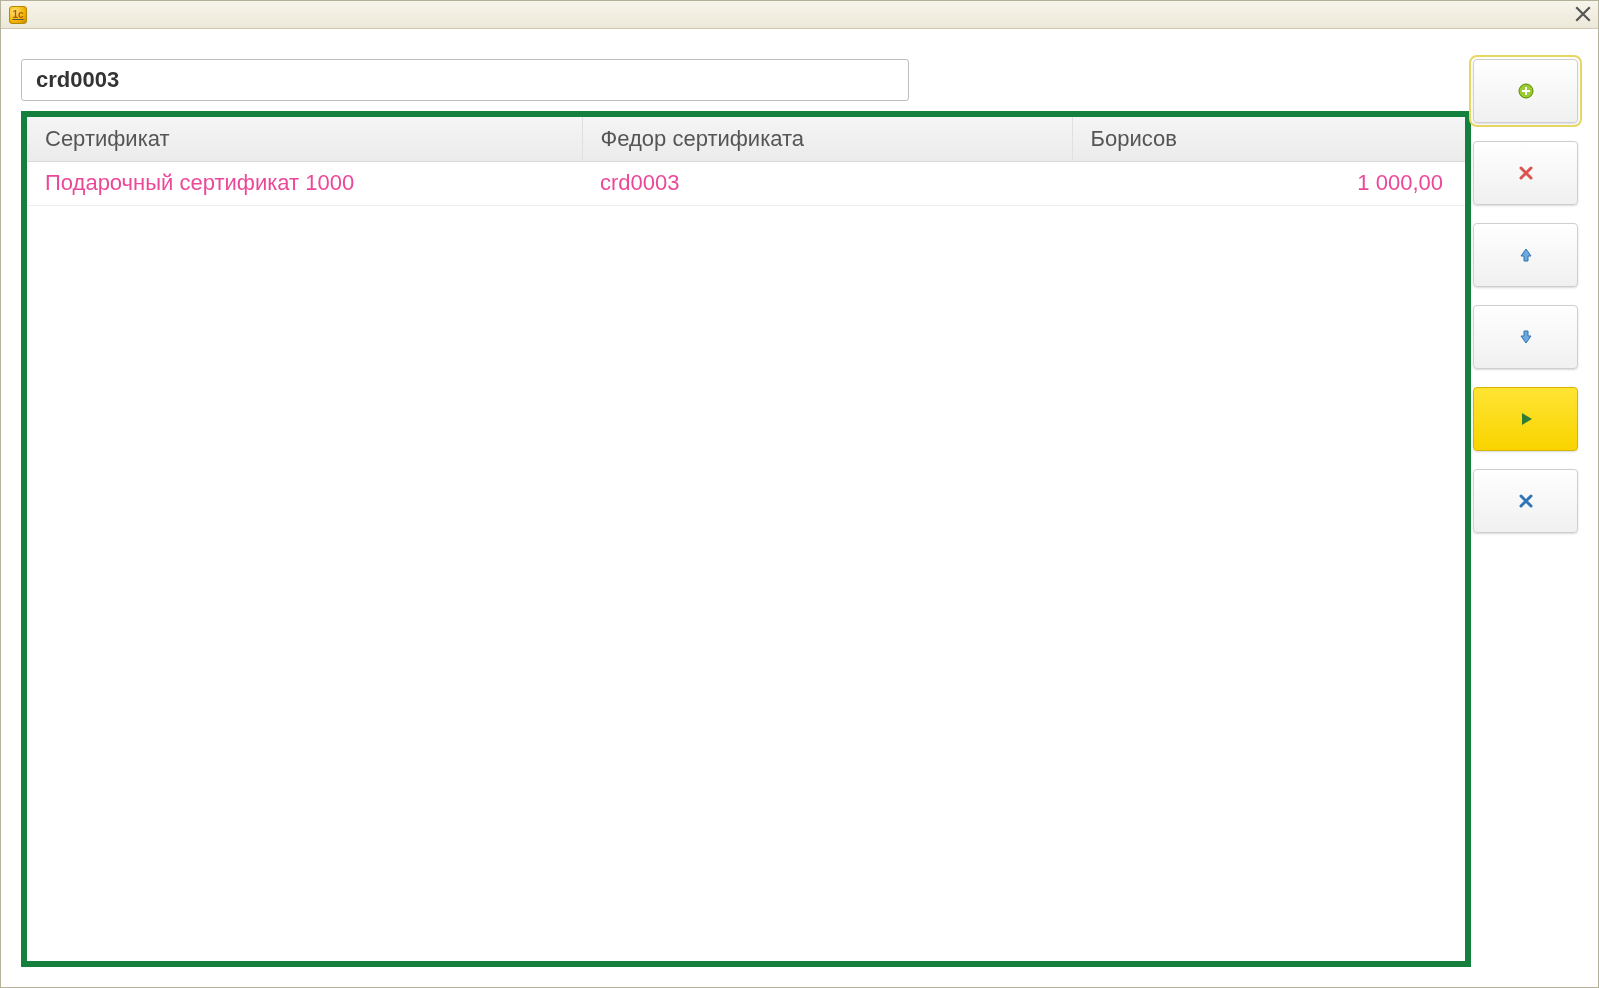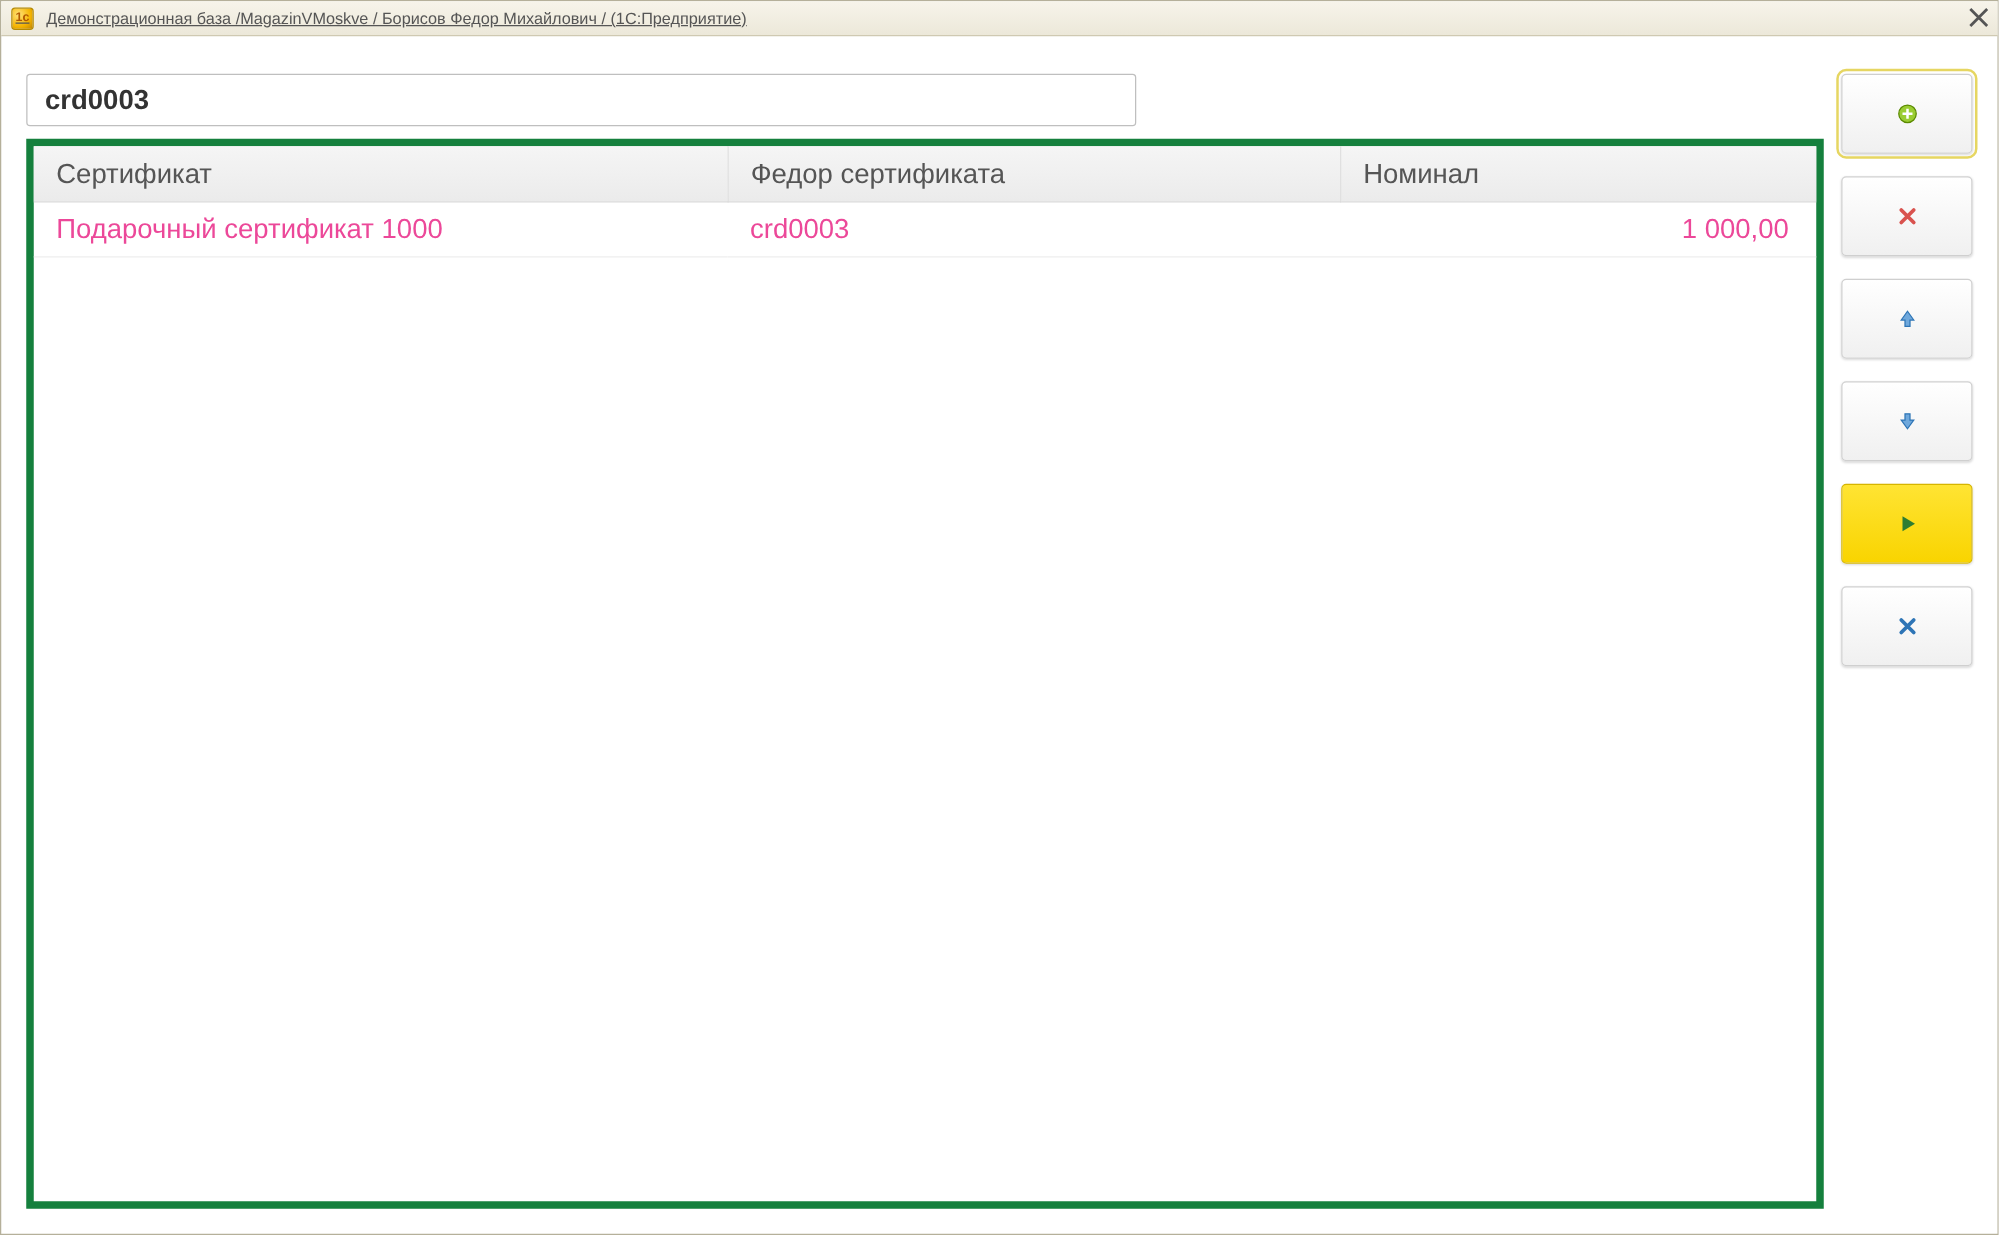--- a/index.html
+++ b/index.html
@@ -49,21 +49,21 @@
     right: 6px; top: 4px;
     width: 18px; height: 18px;
     font-size: 16px;
     font-weight: bold;
     color: #555;
     display: flex; align-items:center; justify-content:center;
     cursor: pointer;
   }
 
   
-  .client { flex: 1; padding: 30px 20px 20px 20px; display: flex; gap: 14px; }
+  .client { flex: 1; padding: 30px 20px 20px 20px; display: flex; gap: 2px; }
   .left   { flex: 1; display: flex; flex-direction: column; }
   .right  { width: 105px; display: flex; flex-direction: column; gap: 18px; padding-top: 0; }
 
   .search-box {
     width: 888px;
     height: 42px;
     border: 1px solid #bfbfbf;
     border-radius: 3px;
     padding: 0 14px;
     font-size: 22px;
@@ -131,21 +131,20 @@
 </style>
 </head>
 <body>
 
 <div class="window-frame">
 
   <div class="title-bar">
     <div class="app-icon">
       <span>1c</span>
     </div>
-    <span>Демонстрационная база /MagazinVMoskve / Борисов Федор Михайлович /  (1С:Предприятие)</span>
     <div class="close">
       <svg viewBox="0 0 16 16">
         <path d="M2 2 L14 14 M14 2 L2 14" stroke="#555" stroke-width="2" fill="none"></path>
       </svg>
     </div>
   </div>
 
   <div class="client">
 
     <div class="left">
@@ -156,21 +155,21 @@
         <table>
           <colgroup>
               <col class="c1">
               <col class="c2">
               <col class="c3">
             </colgroup>
           <thead>
             <tr>
               <th>Сертификат</th>
               <th>Федор сертификата</th>
-              <th>Номинал</th>
+              <th>Борисов</th>
             </tr>
           </thead>
           <tbody>
             <tr>
               <td>Подарочный сертификат 1000</td>
               <td>crd0003</td>
               <td class="num">1 000,00</td>
             </tr>
           </tbody>
         </table>

